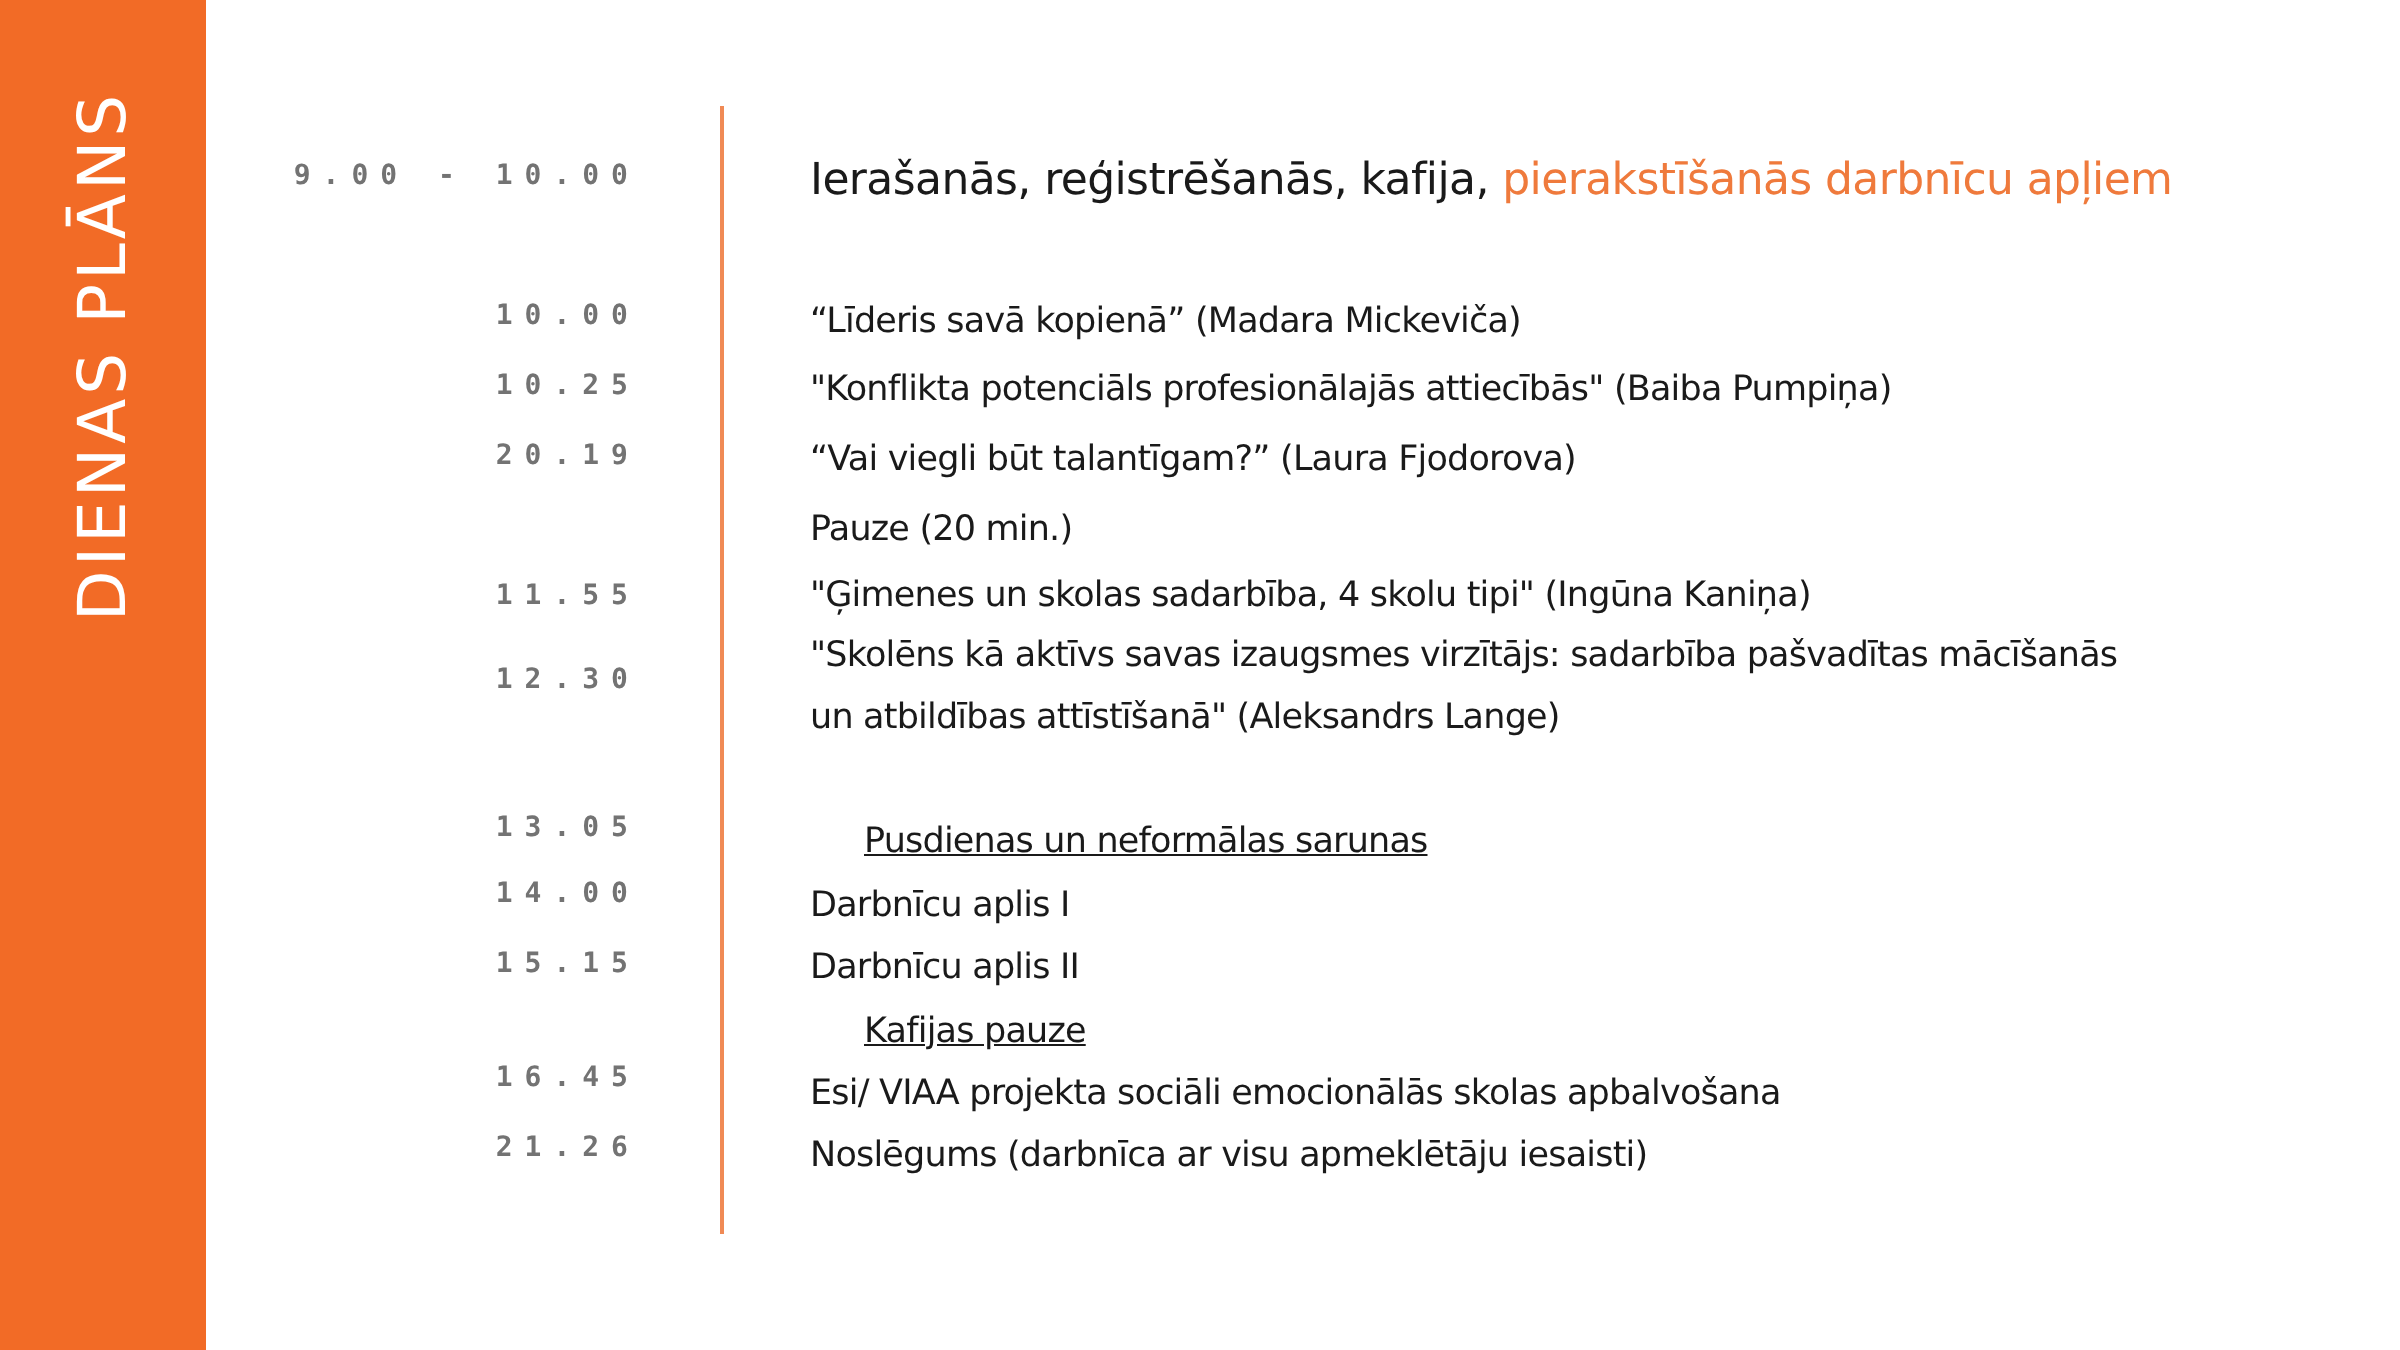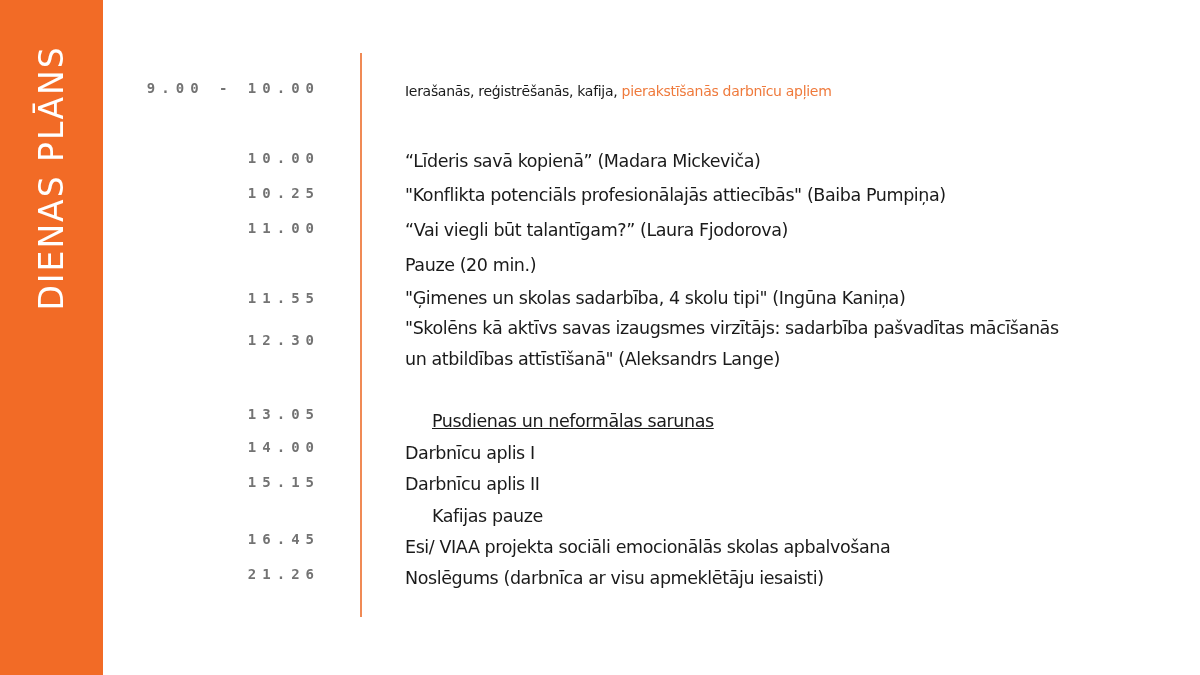--- a/index.html
+++ b/index.html
@@ -7,38 +7,38 @@
            font-family:"Liberation Sans", sans-serif; color:#1a1a1a; }
     .sidebar { position:absolute; left:0; top:0; width:103px; height:675px; background:#f26b26; }
     .sidebar-title { position:absolute; left:51px; top:178px; transform:translate(-50%,-50%) rotate(-90deg);
                      color:#ffffff; font-family:"DejaVu Sans", sans-serif; font-size:33px; letter-spacing:2px;
                      white-space:nowrap; font-weight:normal; }
     .divider { position:absolute; left:360px; top:53px; width:2px; height:564px; background:#f08a55; }
     .time { position:absolute; right:880px; font-family:"DejaVu Sans Mono", monospace; font-weight:bold;
             font-size:14px; letter-spacing:6px; color:#737373; white-space:nowrap; line-height:24px; }
     .item { position:absolute; left:405px; font-family:"DejaVu Sans", sans-serif; font-size:17.5px;
             white-space:nowrap; line-height:24px; color:#1a1a1a; letter-spacing:-0.4px; }
-    .item.big { font-size:14px; letter-spacing:-0.3px; }
+    .item.big { font-size:22px; letter-spacing:-0.3px; }
     .item.indent { left:432px; }
     .b { font-weight:normal; }
     .orange { color:#ef7a3c; }
   </style>
 </head>
 <body>
 
 <div class="sidebar">
   <div class="sidebar-title">DIENAS PLĀNS</div>
 </div>
 
 <div class="divider"></div>
 
 <div class="time" style="top:76px;">9.00 - 10.00</div>
 <div class="time" style="top:146px;">10.00</div>
 <div class="time" style="top:181px;">10.25</div>
-<div class="time" style="top:216px;">11.00</div>
+<div class="time" style="top:216px;">20.19</div>
 <div class="time" style="top:286px;text-align:right;">11.55</div>
 <div class="time" style="top:328px;">12.30</div>
 <div class="time" style="top:402px;">13.05</div>
 <div class="time" style="top:435px;">14.00</div>
 <div class="time" style="top:470px;">15.15</div>
 <div class="time" style="top:527px;">16.45</div>
 <div class="time" style="top:562px;">21.26</div>
 
 <div class="item big" style="top:79px;">
   <span>Ierašanās, reģistrēšanās, kafija, </span><span class="orange">pierakstīšanās darbnīcu apļiem</span>
@@ -76,21 +76,21 @@
 </div>
 
 <div class="item" style="top:441px;">
   <span class="b">Darbnīcu aplis I</span>
 </div>
 
 <div class="item" style="top:472px;">
   <span class="b">Darbnīcu aplis II</span>
 </div>
 
-<div class="item indent" style="top:504px;">
+<div class="item indent" style="top:504px;text-decoration:underline;">
   <span>Kafijas pauze</span>
 </div>
 
 <div class="item" style="top:535px;">
   <span>Esi/ VIAA projekta sociāli emocionālās skolas apbalvošana</span>
 </div>
 
 <div class="item" style="top:566px;">
   <span>Noslēgums (darbnīca ar visu apmeklētāju iesaisti)</span>
 </div>

